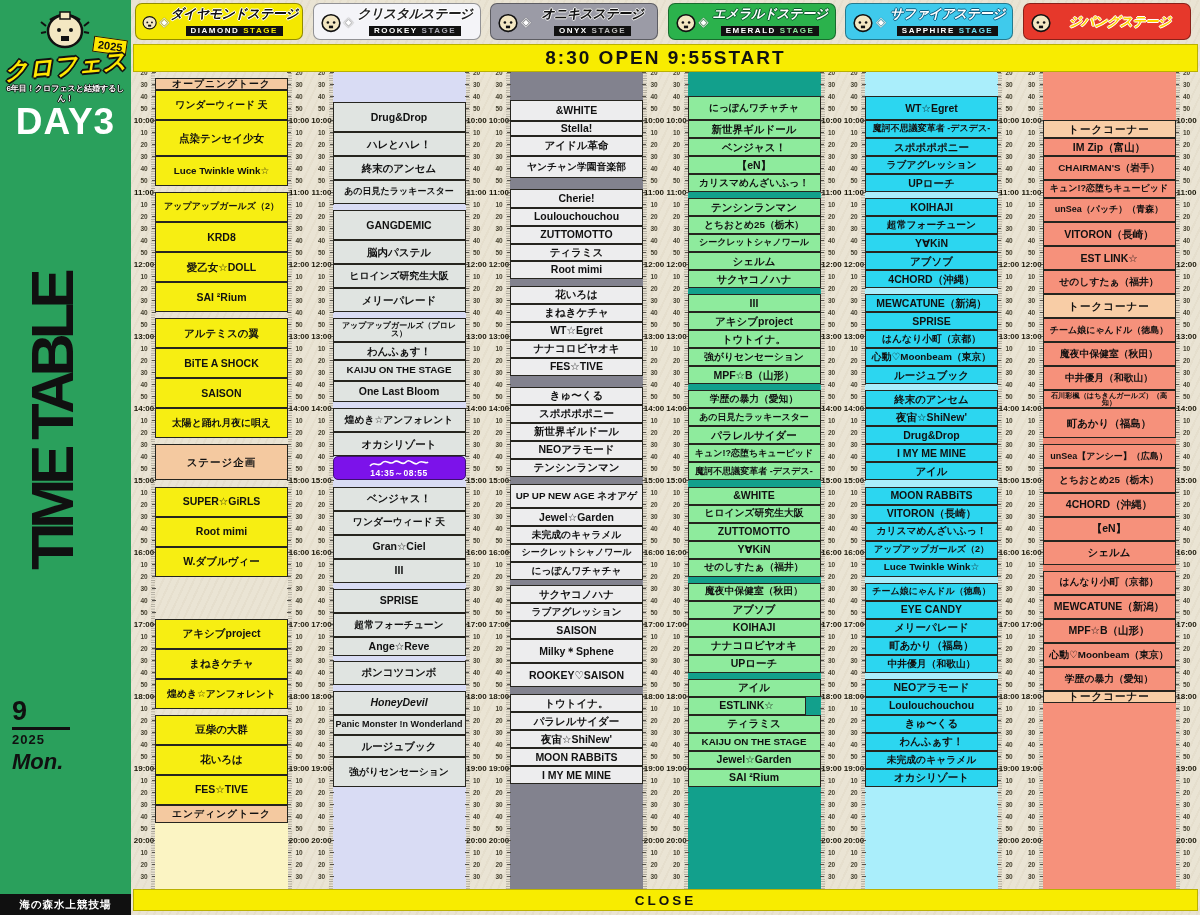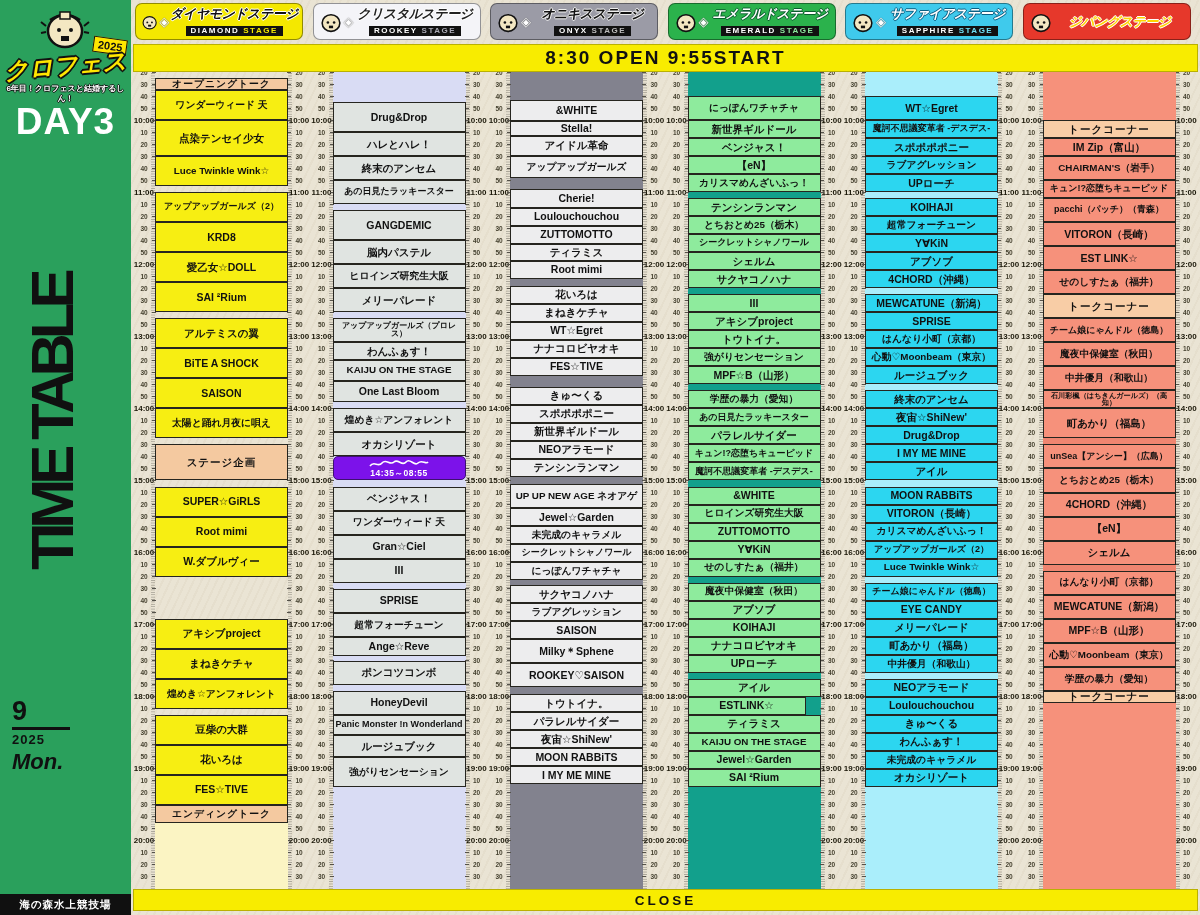--- a/index.html
+++ b/index.html
@@ -591,21 +591,21 @@
       <div class="blk act" style="top: 612.662px; height: 24.0294px; left: 22px; width: 133px; background: rgb(224, 228, 225);">
         <span style="font-size: 9.8px;">超常フォーチューン</span>
       </div>
       <div class="blk act" style="top: 636.691px; height: 19px; left: 22px; width: 133px; background: rgb(224, 228, 225);">
         <span style="font-size: 10.5px;">Ange☆Reve</span>
       </div>
       <div class="blk act" style="top: 660.721px; height: 24.0294px; left: 22px; width: 133px; background: rgb(224, 228, 225);">
         <span style="font-size: 10.5px;">ポンコツコンボ</span>
       </div>
       <div class="blk act" style="top: 690.757px; height: 24.0294px; left: 22px; width: 133px; background: rgb(224, 228, 225);">
-        <span style="font-size: 10.5px;">HoneyDevil</span>
+        <span style="font-size: 10.5px; font-style: italic;">HoneyDevil</span>
       </div>
       <div class="blk act" style="top: 714.787px; height: 20.425px; left: 22px; width: 133px; background: rgb(224, 228, 225);">
         <span style="font-size: 9px;">Panic Monster !n Wonderland</span>
       </div>
       <div class="blk act" style="top: 735.212px; height: 21.6265px; left: 22px; width: 133px; background: rgb(224, 228, 225);">
         <span style="font-size: 10.5px;">ルージュブック</span>
       </div>
       <div class="blk act" style="top: 756.838px; height: 30.0368px; left: 22px; width: 133px; background: rgb(224, 228, 225);">
         <span style="font-size: 9.8px;">強がりセンセーション</span>
       </div>
@@ -757,21 +757,21 @@
       <div class="blk act" style="top: 99.6338px; height: 21.6265px; left: 22px; width: 133px; background: rgb(237, 237, 238);">
         <span style="font-size: 10.5px;">&amp;WHITE</span>
       </div>
       <div class="blk act" style="top: 121.26px; height: 14.4176px; left: 22px; width: 133px; background: rgb(237, 237, 238);">
         <span style="font-size: 10.5px;">Stella!</span>
       </div>
       <div class="blk act" style="top: 135.678px; height: 20.425px; left: 22px; width: 133px; background: rgb(237, 237, 238);">
         <span style="font-size: 10.5px;">アイドル革命</span>
       </div>
       <div class="blk act" style="top: 156.103px; height: 21.6265px; left: 22px; width: 133px; background: rgb(237, 237, 238);">
-        <span style="font-size: 9.8px;">アップアップガールズ</span>
+        <span style="font-size: 9.8px;">ヤンチャン学園音楽部</span>
       </div>
       <div class="blk act" style="top: 188.543px; height: 19.2235px; left: 22px; width: 133px; background: rgb(237, 237, 238);">
         <span style="font-size: 10.5px;">Cherie!</span>
       </div>
       <div class="blk act" style="top: 207.766px; height: 18.0221px; left: 22px; width: 133px; background: rgb(237, 237, 238);">
         <span style="font-size: 10.5px;">Loulouchouchou</span>
       </div>
       <div class="blk act" style="top: 225.788px; height: 18.0221px; left: 22px; width: 133px; background: rgb(237, 237, 238);">
         <span style="font-size: 10.5px;">ZUTTOMOTTO</span>
       </div>
@@ -1514,21 +1514,21 @@
       <div class="blk act" style="top: 138.081px; height: 18.0221px; left: 22px; width: 133px; background: rgb(246, 145, 123);">
         <span style="font-size: 10.5px;">IM Zip（富山）</span>
       </div>
       <div class="blk act" style="top: 156.103px; height: 24.0294px; left: 22px; width: 133px; background: rgb(246, 145, 123);">
         <span style="font-size: 9.8px;">CHAIRMAN'S（岩手）</span>
       </div>
       <div class="blk act" style="top: 180.132px; height: 18.0221px; left: 22px; width: 133px; background: rgb(246, 145, 123);">
         <span style="font-size: 9px;">キュン!?恋堕ちキューピッド</span>
       </div>
       <div class="blk act" style="top: 198.154px; height: 24.0294px; left: 22px; width: 133px; background: rgb(246, 145, 123);">
-        <span style="font-size: 9px;">pacchi（パッチ）（青森）</span>
+        <span style="font-size: 9px;">unSea（パッチ）（青森）</span>
       </div>
       <div class="blk act" style="top: 222.184px; height: 24.0294px; left: 22px; width: 133px; background: rgb(246, 145, 123);">
         <span style="font-size: 10.5px;">VITORON（長崎）</span>
       </div>
       <div class="blk act" style="top: 246.213px; height: 24.0294px; left: 22px; width: 133px; background: rgb(246, 145, 123);">
         <span style="font-size: 10.5px;">EST LINK☆</span>
       </div>
       <div class="blk act" style="top: 270.243px; height: 24.0294px; left: 22px; width: 133px; background: rgb(246, 145, 123);">
         <span style="font-size: 9.8px;">せのしすたぁ（福井）</span>
       </div>

